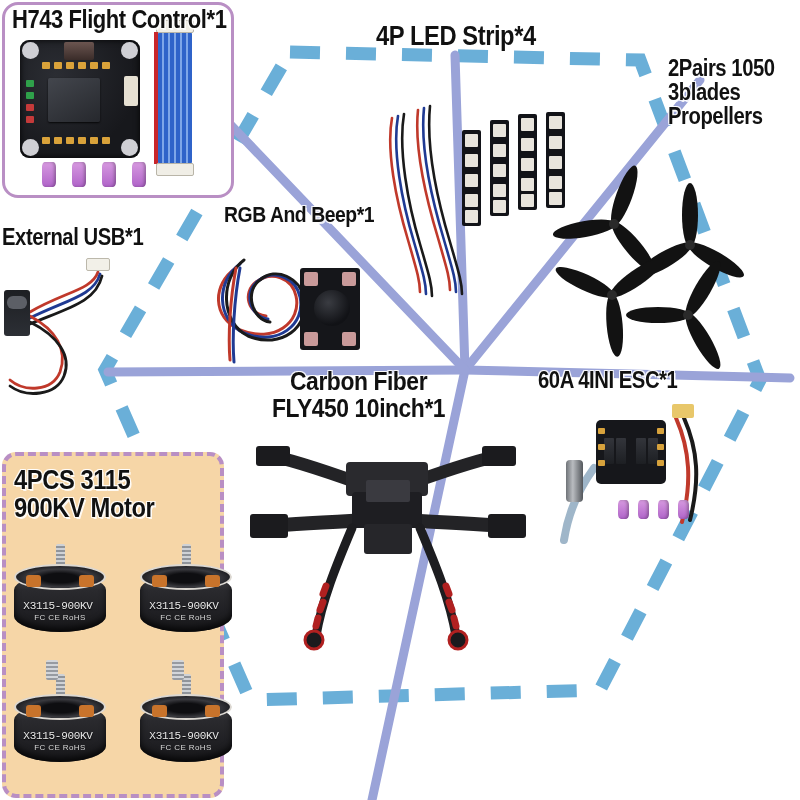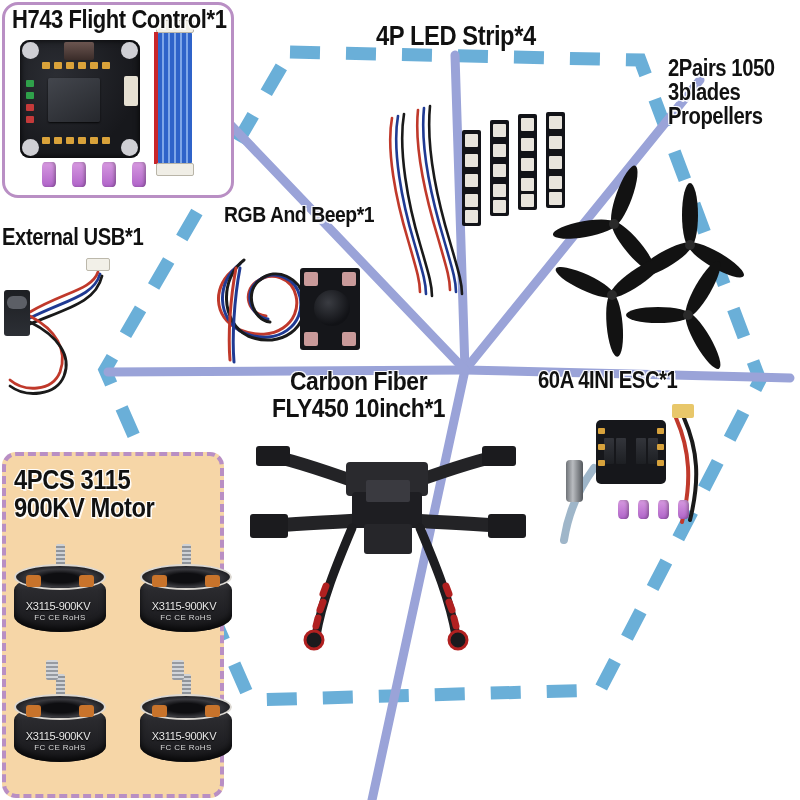--- a/index.html
+++ b/index.html
@@ -292,21 +292,21 @@
     background: repeating-linear-gradient(180deg,#cfd2d6 0 2px,#90949a 2px 4px);
     border-radius: 2px;
   }
   .motor-label {
     position: absolute;
     left: 0; top: 40px;
     width: 88px;
     text-align: center;
     color: #e8e8e8;
     font-size: 11px;
-    font-family: Liberation Sans, sans-serif;
+    font-family: Liberation Mono, monospace;
     letter-spacing: -0.3px;
     text-shadow: 0 1px 1px #000;
   }
   .motor-cert {
     position: absolute;
     left: 0; top: 53px;
     width: 92px;
     text-align: center;
     color: #d6d6d6;
     font-size: 8px;

